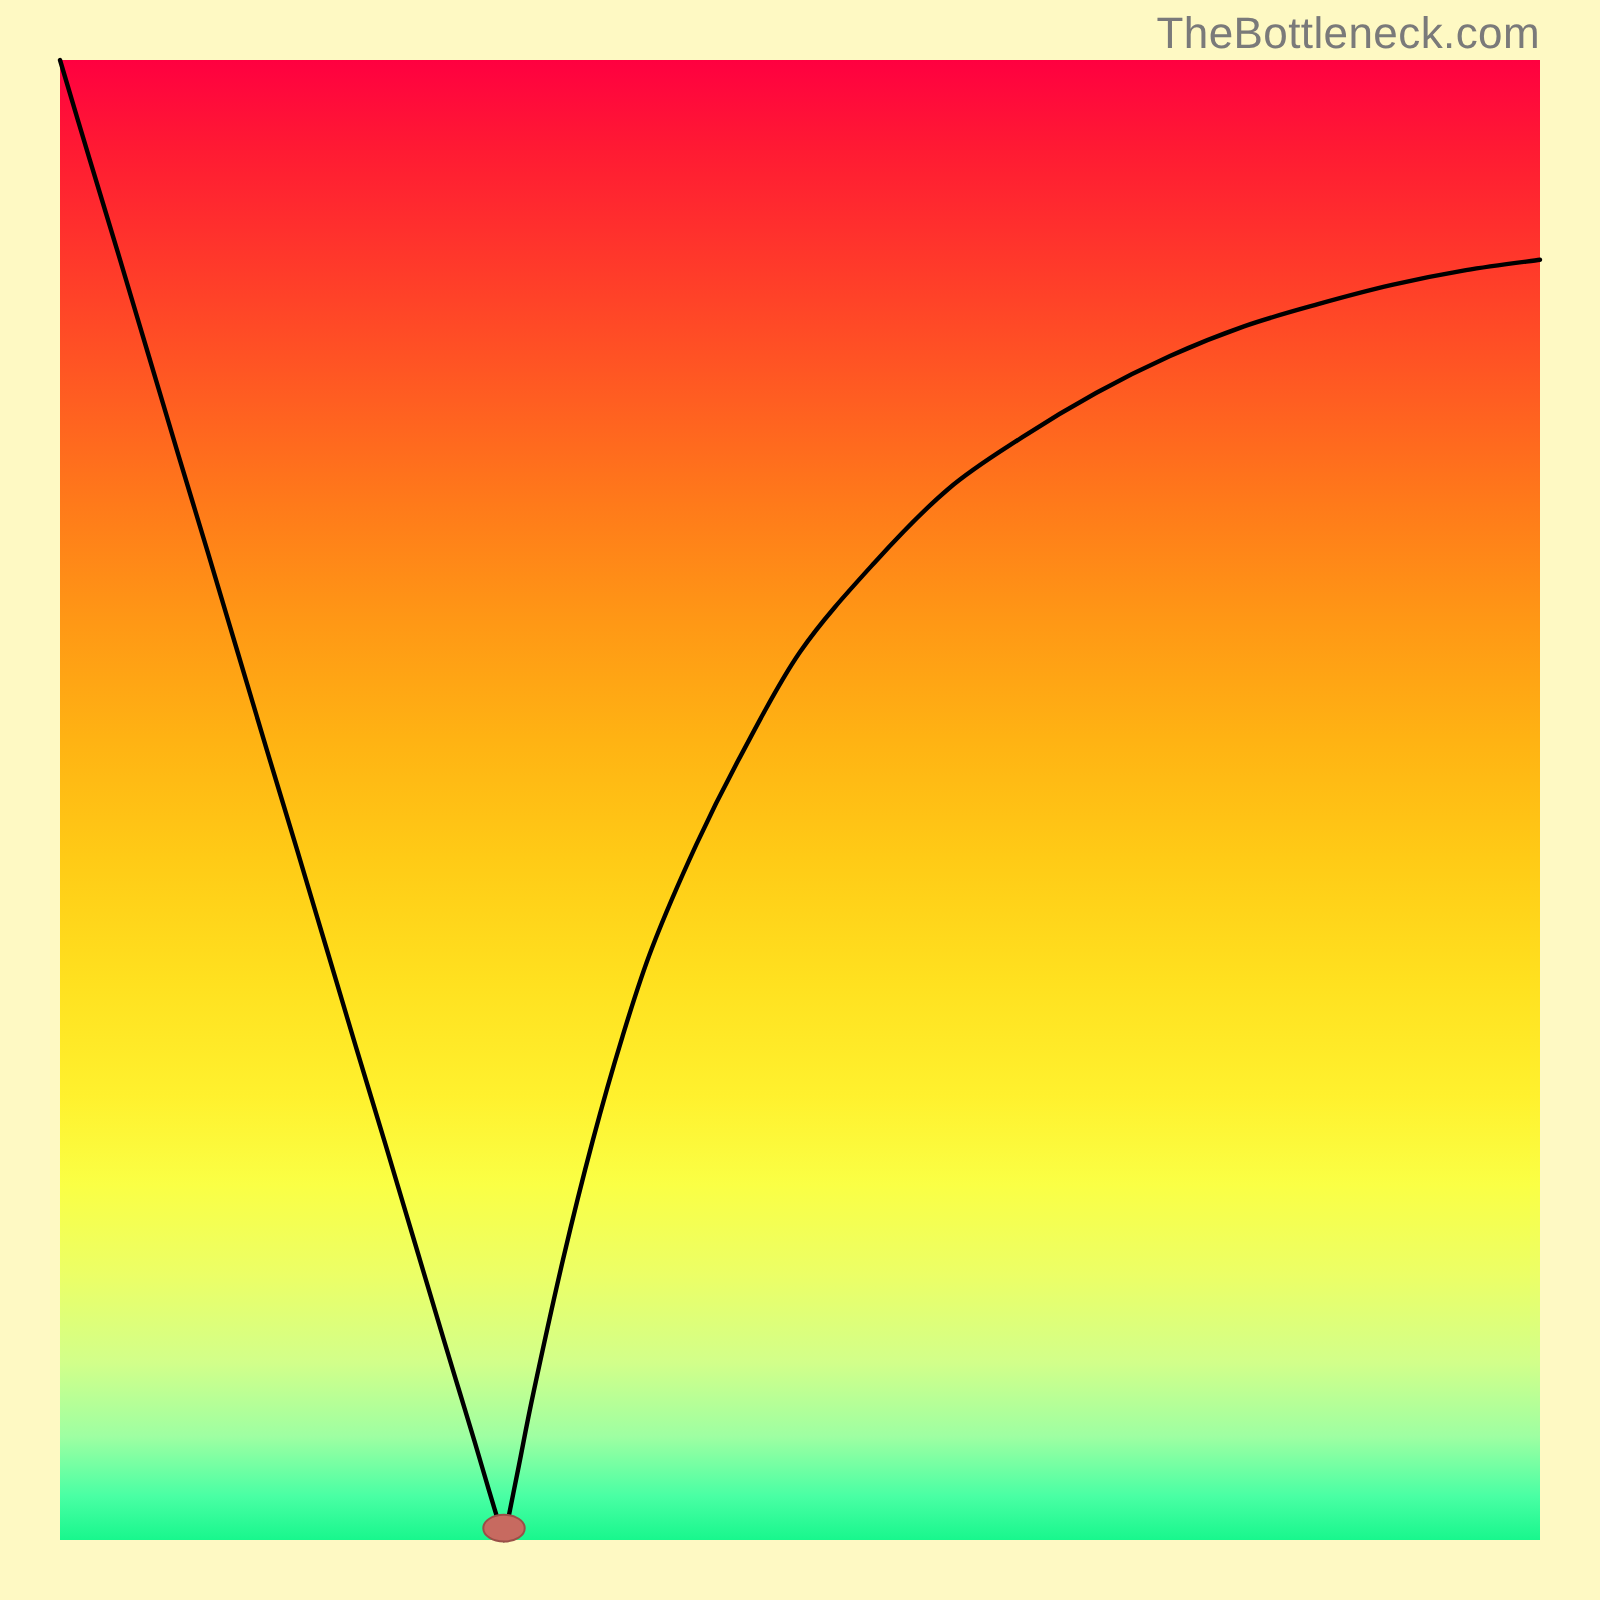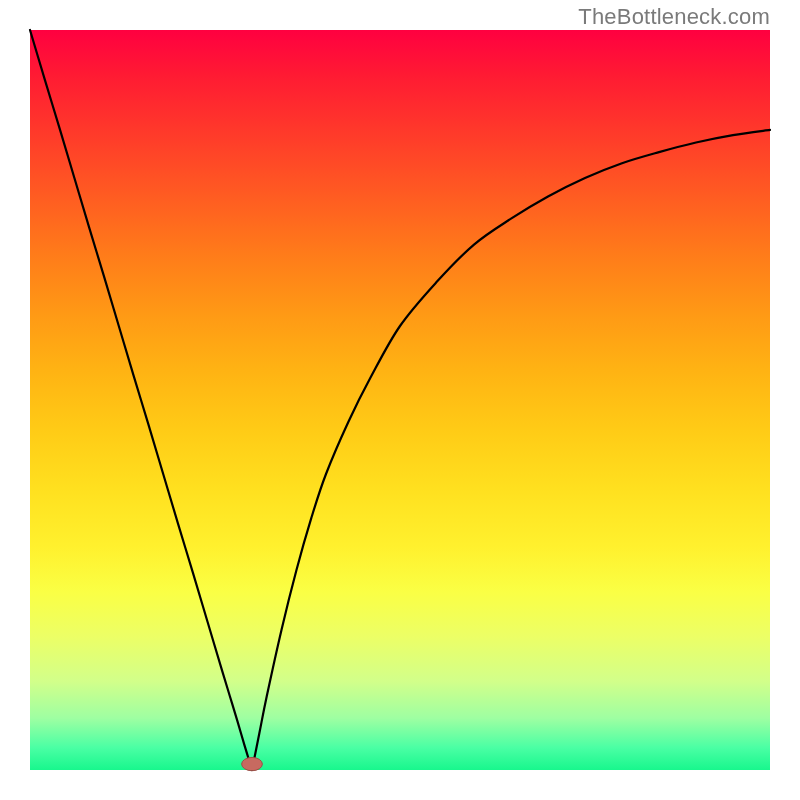--- a/index.html
+++ b/index.html
@@ -10,21 +10,21 @@
     background: #000;
     overflow: hidden;
     font-family: Arial, Helvetica, sans-serif;
   }
   .frame {
     position: absolute;
     top: 0;
     left: 0;
     width: 800px;
     height: 800px;
-    background: #ffffff;
+    background: #fef9c3;
   }
   .plot-area {
     position: absolute;
     top: 30px;
     left: 30px;
     width: 740px;
     height: 740px;
   }
   .gradient-bg {
     position: absolute;

